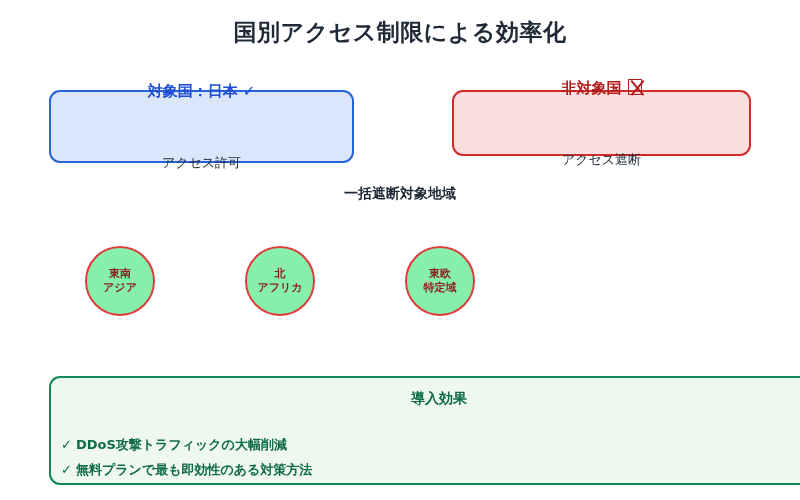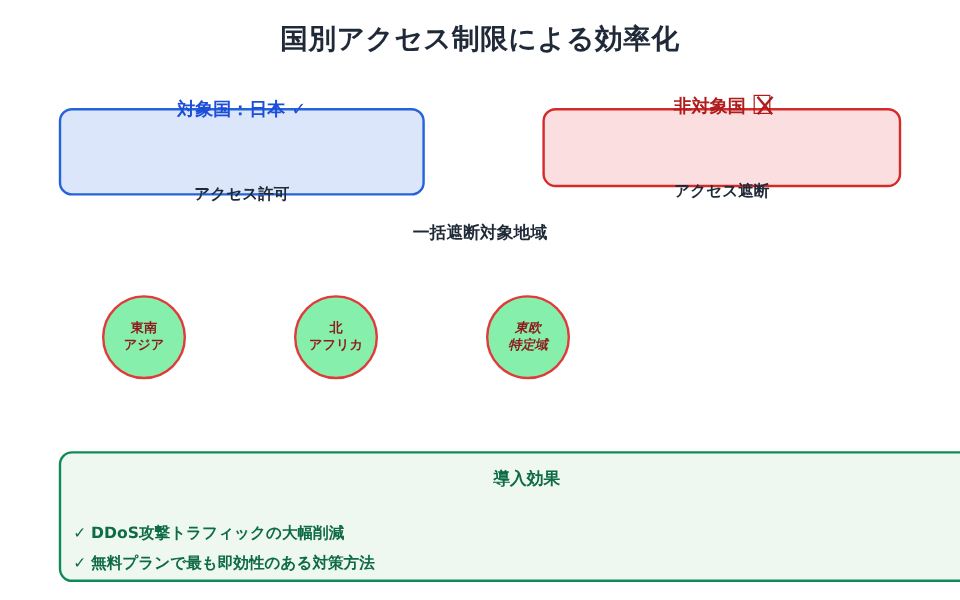--- a/index.html
+++ b/index.html
@@ -50,21 +50,21 @@
   }
   .status-box .box-heading {
     font-size: 15px;
     font-weight: 700;
     line-height: 1.2;
     margin-bottom: 11px;
     white-space: nowrap;
   }
   .status-box .box-sub {
     font-size: 13px;
-    font-weight: 700;
+    font-weight: 400;
     color: #1f2937;
     line-height: 1.2;
     white-space: nowrap;
     margin-top: 44px;
   }
 
   .allow-box {
     left: 49px;
     top: 90px;
     width: 305px;
@@ -141,21 +141,21 @@
   }
   .region-circle .region-line {
     font-size: 11px;
     font-weight: 700;
     color: #8d1c1c;
     line-height: 1.28;
     white-space: nowrap;
   }
   .circle-0 { left: 85px; }
   .circle-1 { left: 245px; }
-  .circle-2 { left: 405px; font-style: italic; }
+  .circle-2 { left: 405px; }
 
   
   .benefits-box {
     position: absolute;
     left: 49px;
     top: 376px;
     width: 780px;
     height: 109px;
     box-sizing: border-box;
     background: #eef8f0;

